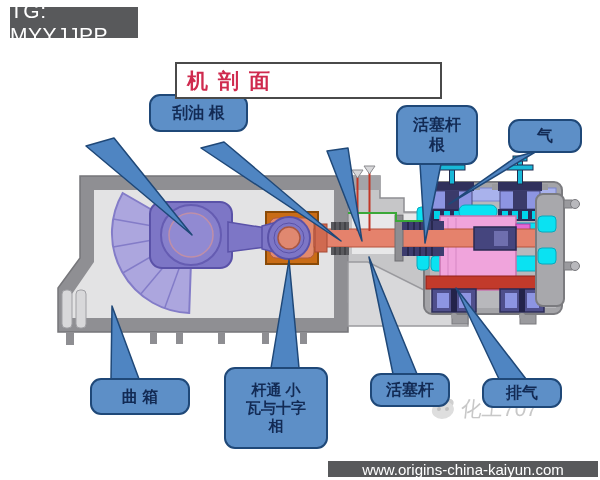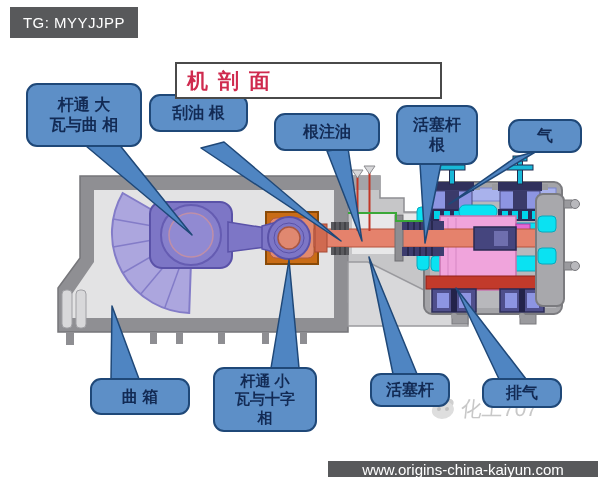--- a/index.html
+++ b/index.html
@@ -1,20 +1,20 @@
 <!DOCTYPE html>
 <html style="--callout_fill: #5d8fc7; --callout_border: #1f4878; --callout_text: #122a54; --leader_fill: #4f85c2; --title_red: #cf2a4e; --badge_bg: #58595b; --badge_text: #ffffff; --watermark_gray: #c8c8c8; --machine_housing: #8f8f93; --machine_housing_light: #e3e3e4; --machine_crank_purple: #7d76c6; --machine_fan_purple: #aca6de; --machine_crosshead_orange: #c96c16; --machine_rod_salmon: #e5826c; --machine_piston_pink: #f0a4dc; --machine_gas_cyan: #0ae2f2; --machine_valve_navy: #3c3c6e; --machine_periwinkle: #a9b2ec; --machine_oil_red: #c03626; --machine_line_green: #3aa838;"><head>
 <meta charset="utf-8">
 <style>
   html,body{margin:0;padding:0;background:#fff;}
   .screen{position:relative;width:600px;height:480px;background:#ffffff;overflow:hidden;
           font-family:"Liberation Sans","DejaVu Sans",sans-serif;}
   .machine{position:absolute;left:0;top:0;z-index:1;}
   .tg-badge{position:absolute;left:10px;top:7px;width:128px;height:31px;background:var(--badge_bg,#58595b);
-            color:var(--badge_text,#fff);font-size:15px;display:flex;align-items:center;justify-content:center;
+            color:var(--badge_text,#fff);font-size:21px;display:flex;align-items:center;justify-content:center;
             letter-spacing:.5px;z-index:5;}
   .title-box{position:absolute;left:175px;top:62px;width:267px;height:37px;background:#fff;
              border:2px solid #4a4a4a;display:flex;align-items:center;justify-content:flex-start;z-index:4;box-sizing:border-box;}
   .title-box span{color:var(--title_red,#cf2a4e);font-size:21px;font-weight:bold;letter-spacing:10px;padding-left:10px;}
   .callout{position:absolute;background:var(--callout_fill,#5d8fc7);border:2px solid var(--callout_border,#1f4878);
            border-radius:11px;display:flex;align-items:center;justify-content:center;z-index:3;box-sizing:border-box;}
   .callout-label{color:var(--callout_text,#122a54);font-weight:bold;font-size:16px;line-height:1.22;
                  text-align:center;white-space:pre-line;}
   .small-label .callout-label{font-size:15px;}
   .wm{position:absolute;left:430px;top:395px;display:flex;align-items:center;gap:5px;
@@ -219,41 +219,34 @@
       <polygon points="499,379 526,379 456,288"></polygon>
     </g>
   </svg>
 
   <div class="tg-badge">TG: MYYJJPP</div>
 
   <div class="title-box">
     <span>机剖面</span>
   </div>
 
-  <div class="callout" style="left:26px;top:83px;width:116px;height:64px">
-    <span class="callout-label">杆通 大
-瓦与曲 相</span>
-  </div>
   <div class="callout" style="left:149px;top:94px;width:99px;height:38px">
     <span class="callout-label">刮油 根</span>
-  </div>
-  <div class="callout" style="left:274px;top:113px;width:106px;height:38px">
-    <span class="callout-label">根注油</span>
   </div>
   <div class="callout" style="left:396px;top:105px;width:82px;height:60px">
     <span class="callout-label">活塞杆
 根</span>
   </div>
   <div class="callout" style="left:508px;top:119px;width:74px;height:34px">
     <span class="callout-label">气</span>
   </div>
   <div class="callout" style="left:90px;top:378px;width:100px;height:37px">
     <span class="callout-label">曲 箱</span>
   </div>
-  <div class="callout small-label" style="left:213px;top:367px;width:104px;height:65px">
+  <div class="callout small-label" style="left:224px;top:367px;width:104px;height:82px">
     <span class="callout-label">杆通 小
 瓦与十字
 相</span>
   </div>
   <div class="callout" style="left:370px;top:373px;width:80px;height:34px">
     <span class="callout-label">活塞杆</span>
   </div>
   <div class="callout" style="left:482px;top:378px;width:80px;height:30px">
     <span class="callout-label">排气</span>
   </div>

